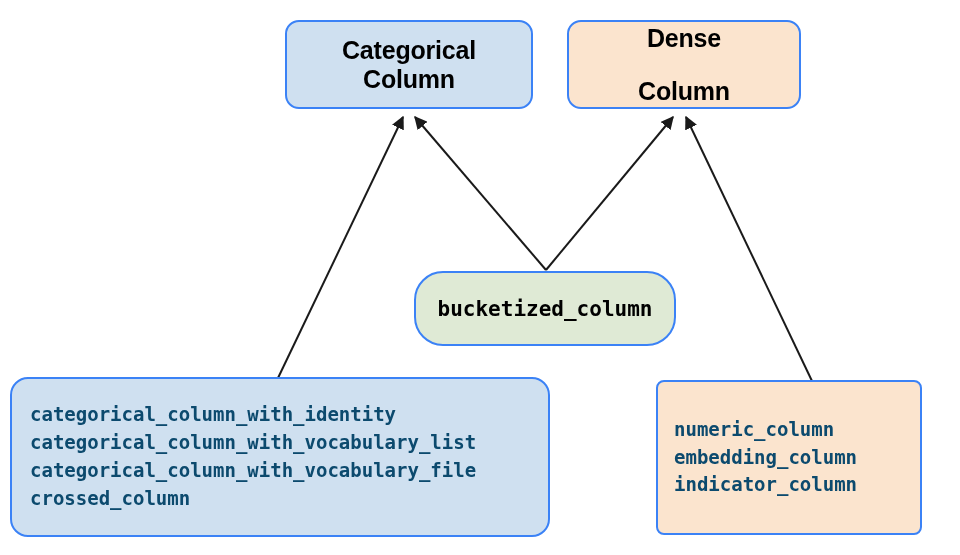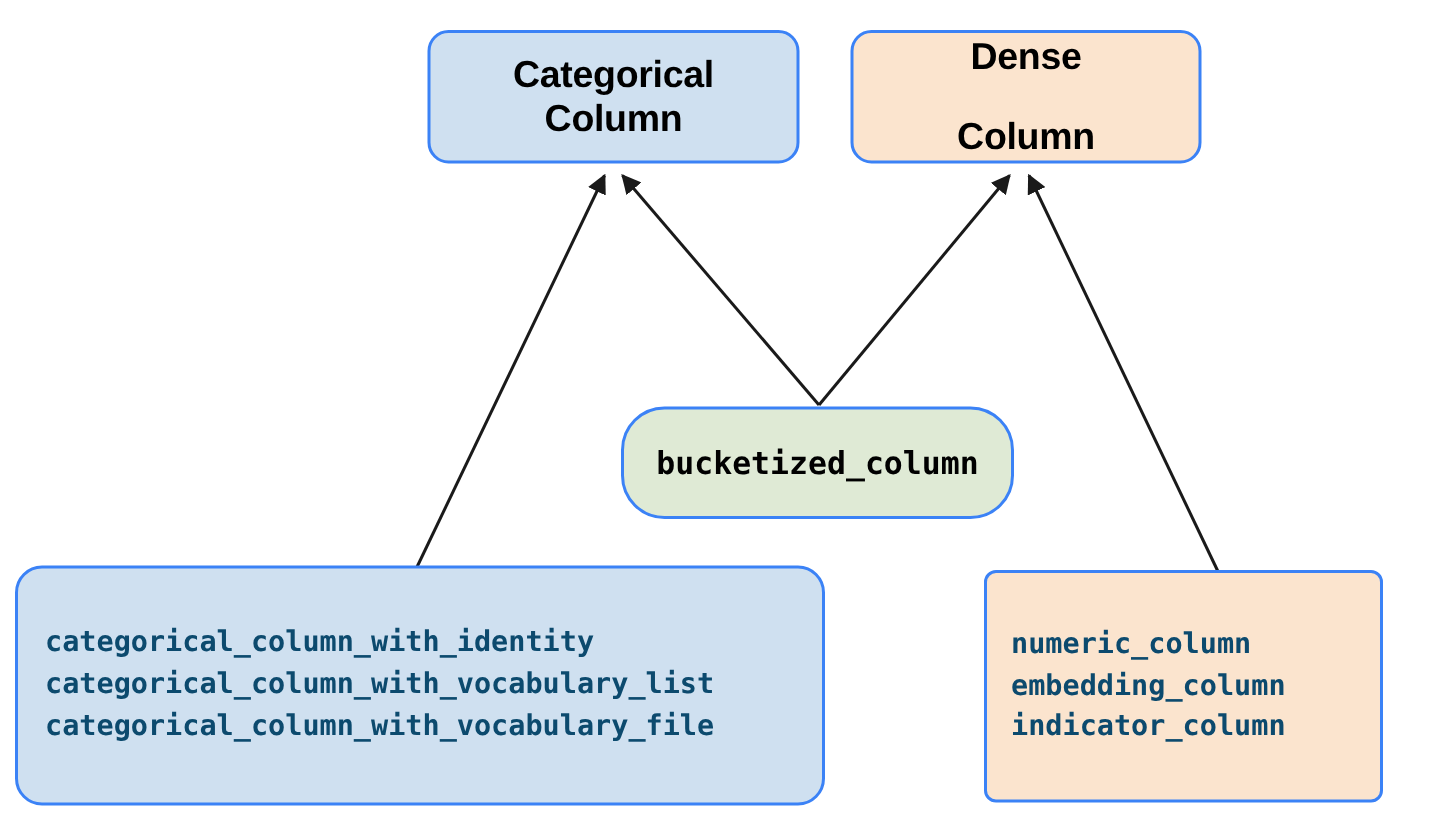--- a/index.html
+++ b/index.html
@@ -114,20 +114,21 @@
   </div>
 
   <div class="node" id="node-bucketized-column" style="background:#dfead5">
     <div class="mono-single">bucketized_column</div>
   </div>
 
   <div class="node" id="node-categorical-list" style="background:#cfe0f0">
     <div class="mono-list">categorical_column_with_identity</div>
     <div class="mono-list">categorical_column_with_vocabulary_list</div>
     <div class="mono-list">categorical_column_with_vocabulary_file</div>
+    <div class="mono-list">crossed_column</div>
   </div>
 
   <div class="node" id="node-dense-list" style="background:#fbe4ce">
     <div class="mono-list">numeric_column</div>
     <div class="mono-list">embedding_column</div>
     <div class="mono-list">indicator_column</div>
   </div>
 
 </div>
 

